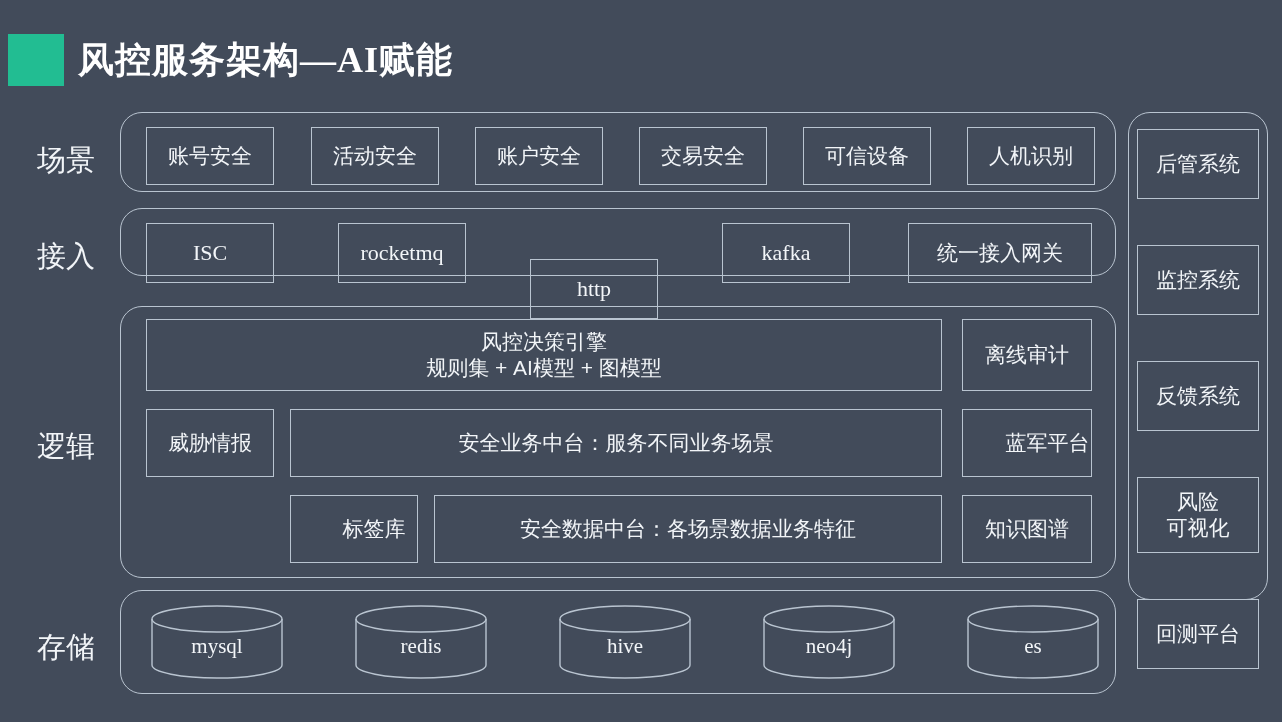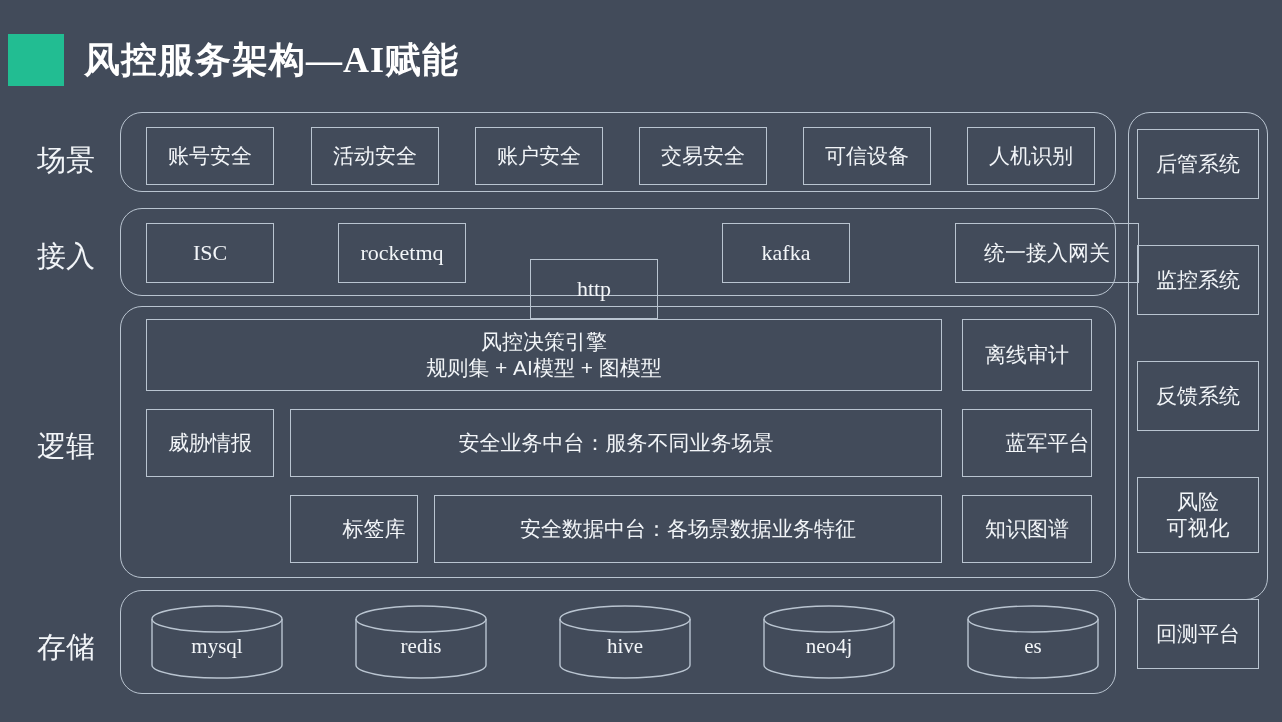--- a/index.html
+++ b/index.html
@@ -24,21 +24,21 @@
     display: flex;
     align-items: center;
   }
   .accent-block {
     width: 56px;
     height: 52px;
     background: #22bd92;
     margin-left: 8px;
   }
   .title-text {
-    margin-left: 20px;
+    margin-left: 14px;
     font-size: 36px;
     font-weight: bold;
     letter-spacing: 1px;
     color: #ffffff;
     white-space: nowrap;
     font-family: "Liberation Serif", "DejaVu Serif", serif;
   }
 
   
   .row-label {
@@ -73,21 +73,21 @@
     color: #f2f5f8;
     background: transparent;
   }
   .cell.latin {
     font-family: "Liberation Serif", "DejaVu Serif", serif;
     font-size: 22px;
   }
 
   
   #band-scenario { top: 112px; height: 80px; }
-  #band-access   { top: 208px; height: 88px; }
+  #band-access   { top: 208px; height: 68px; }
   #band-logic    { top: 306px; height: 272px; }
   #band-storage  { top: 590px; height: 104px; }
 
   
   #side-column {
     position: absolute;
     left: 1128px;
     top: 112px;
     width: 140px;
     height: 488px;
@@ -153,21 +153,21 @@
   <div class="cell" style="left:518px; top:14px; width:128px; height:58px;">交易安全</div>
   <div class="cell" style="left:682px; top:14px; width:128px; height:58px;">可信设备</div>
   <div class="cell" style="left:846px; top:14px; width:128px; height:58px;">人机识别</div>
 </div>
 
 <div class="band" id="band-access">
   <div class="cell latin" style="left:25px;  top:14px; width:128px; height:60px;">ISC</div>
   <div class="cell latin" style="left:217px; top:14px; width:128px; height:60px;">rocketmq</div>
   <div class="cell latin" style="left:409px; top:14px; width:128px; height:60px;margin-top:36px;">http</div>
   <div class="cell latin" style="left:601px; top:14px; width:128px; height:60px;">kafka</div>
-  <div class="cell" style="left:834px; top:14px; width:184px; height:60px;">统一接入网关</div>
+  <div class="cell" style="left:787px; top:14px; width:184px; height:60px;">统一接入网关</div>
 </div>
 
 <div class="band" id="band-logic">
 
   <div class="cell" style="left:25px; top:12px; width:796px; height:72px; flex-direction:column;">
     <span>风控决策引擎</span>
     <span>规则集 + AI模型 + 图模型</span>
   </div>
   <div class="cell" style="left:841px; top:12px; width:130px; height:72px;">离线审计</div>
 

